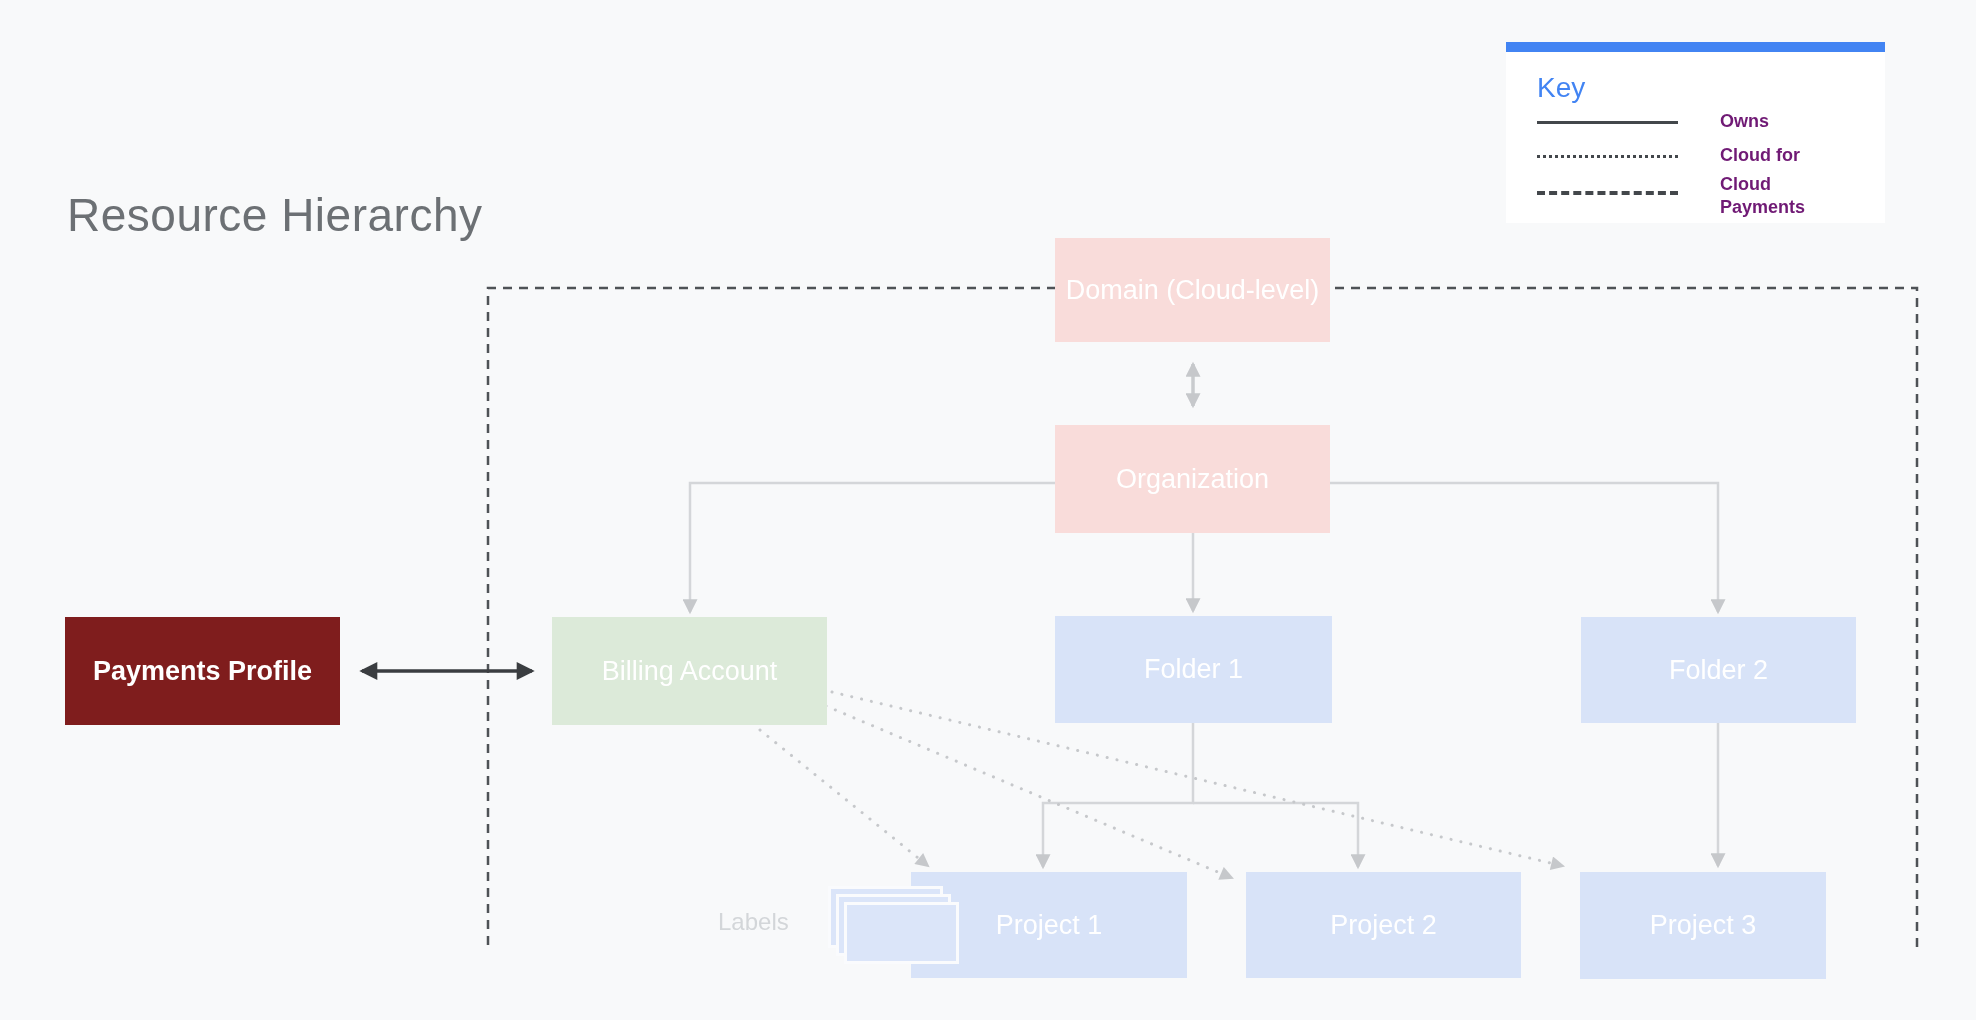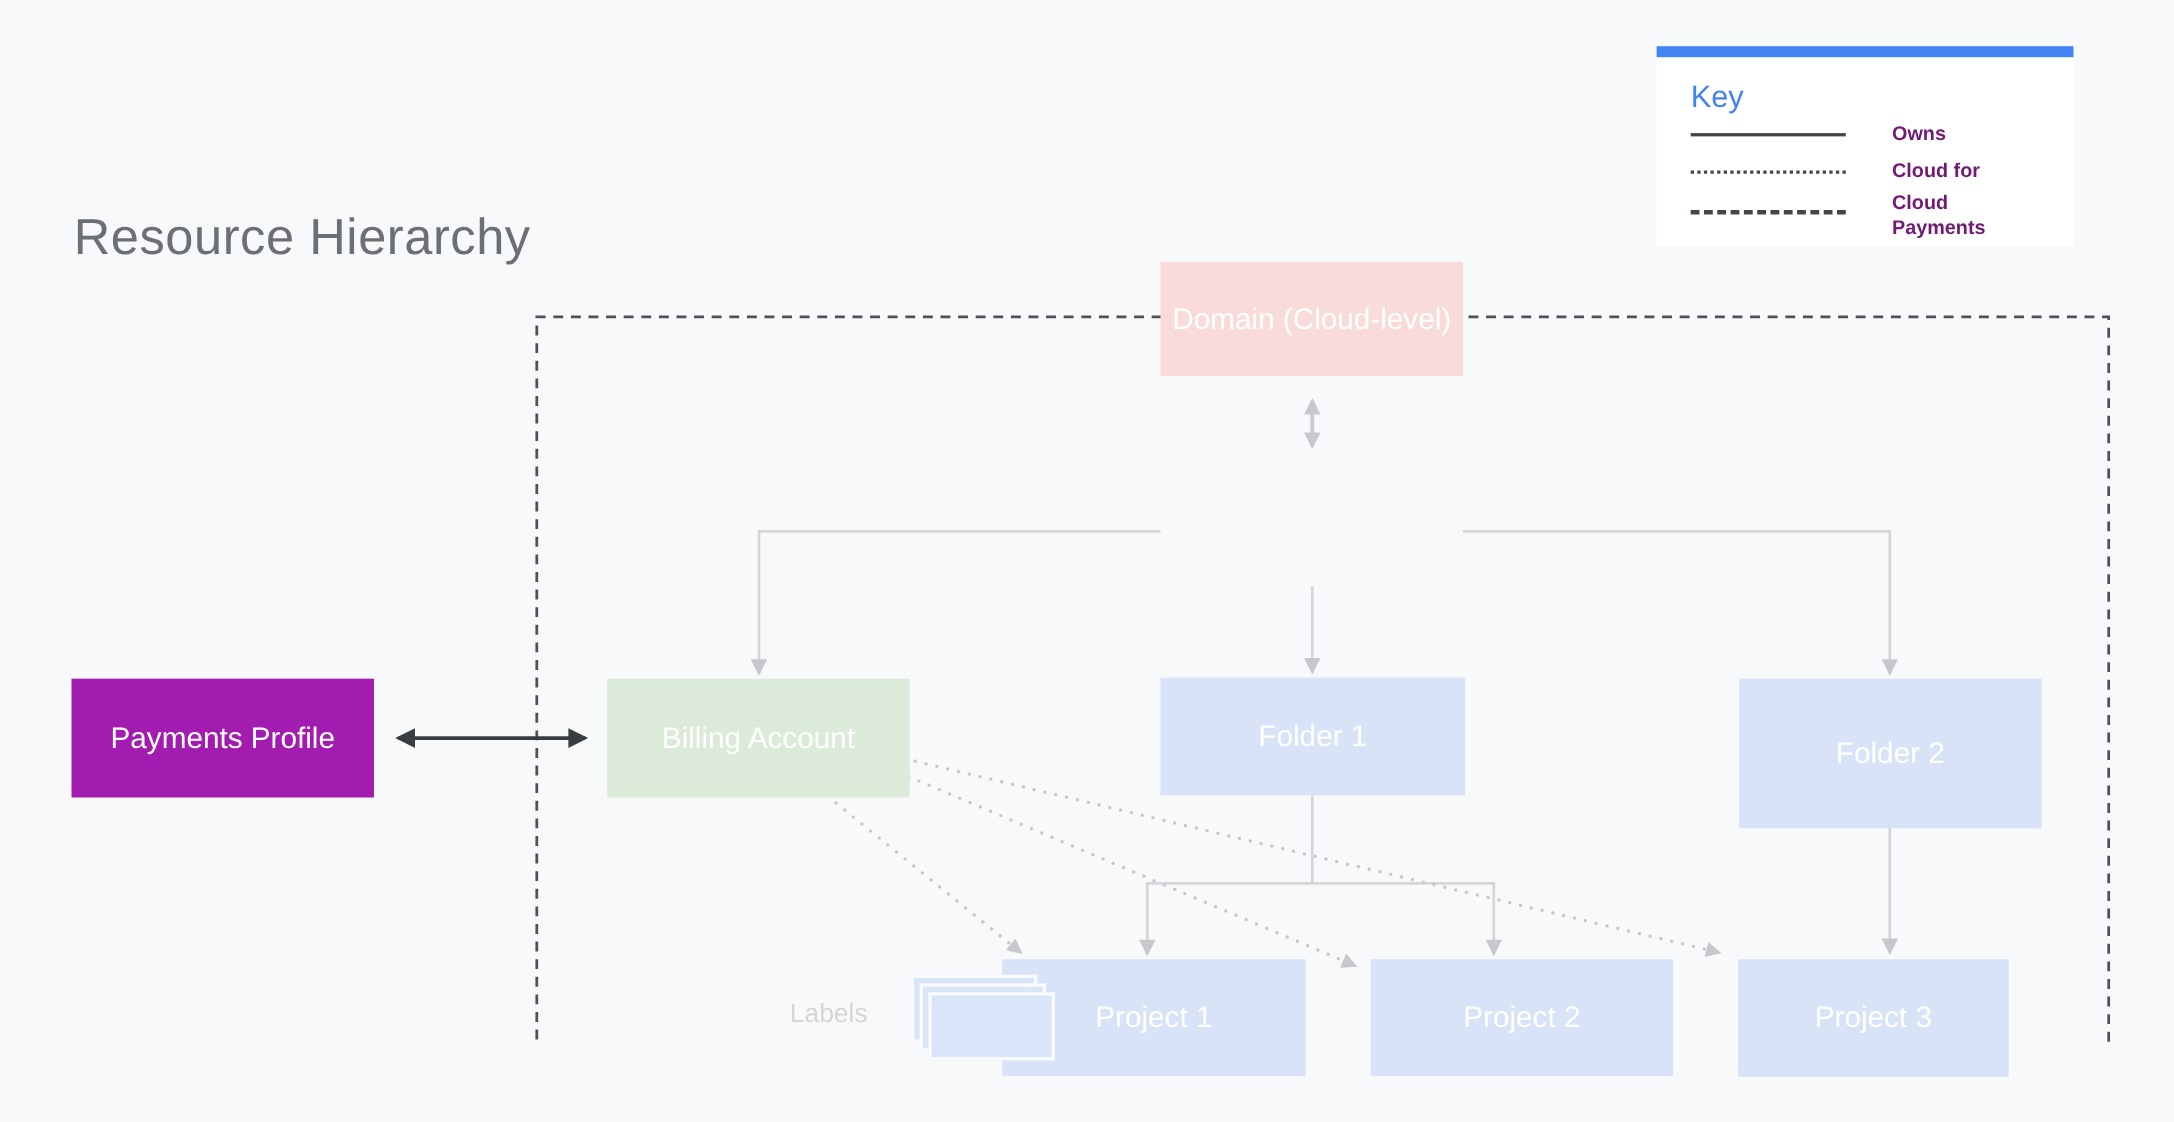--- a/index.html
+++ b/index.html
@@ -21,28 +21,28 @@
 
   .node {
     position: absolute; z-index: 2;
     display: flex; align-items: center; justify-content: center;
     color: #ffffff; font-size: 27px; font-weight: 400;
     text-align: center; white-space: nowrap;
   }
   .node.pink   { background: #f9dcda; }
   .node.green  { background: #dcead9; }
   .node.blue   { background: #d8e3f8; }
-  .node.yellow { background: #a21caf; font-weight: 400; font-size: 27px; }
+  .node.yellow { background: #7f1d1d; font-weight: 700; font-size: 27px; }
 
   .domain       { left: 1055px; top: 238px; width: 275px; height: 104px; }
   .organization { left: 1055px; top: 425px; width: 275px; height: 108px; }
   .payments     { left: 65px;   top: 617px; width: 275px; height: 108px; }
   .billing      { left: 552px;  top: 617px; width: 275px; height: 108px; }
   .folder1      { left: 1055px; top: 616px; width: 277px; height: 107px; }
-  .folder2      { left: 1581px; top: 617px; width: 275px; height: 136px; }
+  .folder2      { left: 1581px; top: 617px; width: 275px; height: 106px; }
   .project1     { left: 911px;  top: 872px; width: 276px; height: 106px; }
   .project2     { left: 1246px; top: 872px; width: 275px; height: 106px; }
   .project3     { left: 1580px; top: 872px; width: 246px; height: 107px; }
 
   .labels-caption {
     position: absolute; left: 718px; top: 908px; z-index: 3;
     font-size: 24px; color: #d3d6d9; font-weight: 400;
   }
   .card { position: absolute; z-index: 3; width: 115px; height: 62px;
           background: #dbe5f9; border: 3px solid #fafbfd; }
@@ -110,20 +110,23 @@
     <line x1="832" y1="692" x2="1563" y2="866" stroke="#c6c8cb" stroke-width="3" stroke-linecap="round" stroke-dasharray="0.1 10" marker-end="url(#mDot)"></line>
 
     <line x1="362" y1="671" x2="532" y2="671" stroke="#3a3d40" stroke-width="3.5" marker-start="url(#mDark)" marker-end="url(#mDark)"></line>
   </svg>
 
   <div class="page-title">Resource Hierarchy</div>
 
   <div class="node pink domain">
     <span>Domain (Cloud-level)</span>
   </div>
+  <div class="node pink organization">
+    <span>Organization</span>
+  </div>
   <div class="node yellow payments">
     <span>Payments Profile</span>
   </div>
   <div class="node green billing">
     <span>Billing Account</span>
   </div>
   <div class="node blue folder1">
     <span>Folder 1</span>
   </div>
   <div class="node blue folder2">

